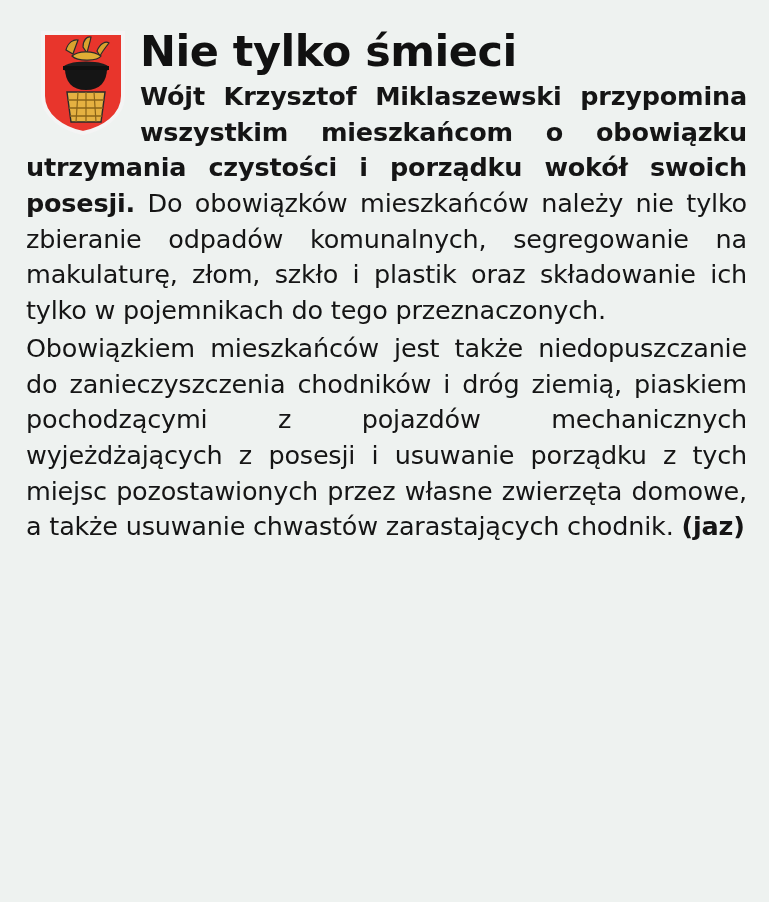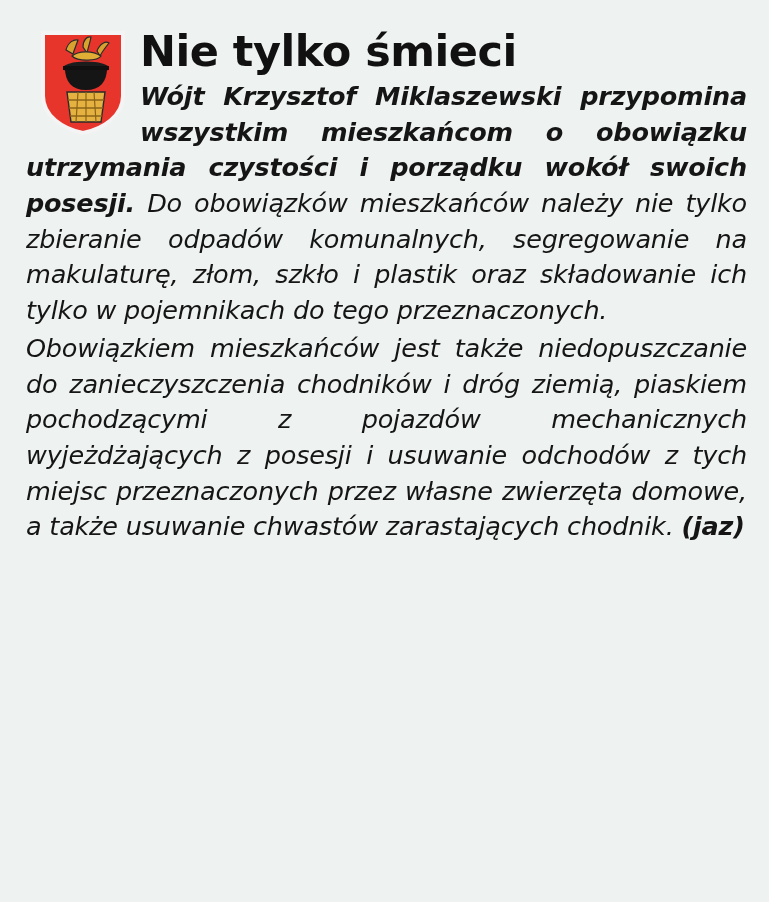--- a/index.html
+++ b/index.html
@@ -48,21 +48,20 @@
 
   
   .article {
     font-family: "DejaVu Sans", sans-serif;
     font-size: 25.5px;
     line-height: 1.40;
     text-align: justify;
     text-justify: inter-word;
     color: #151515;
     letter-spacing: -0.2px;
-    font-style: italic;
   }
   .article p {
     margin: 0 0 2px 0;
   }
   .lead-bold {
     font-weight: bold;
   }
   .signature {
     font-weight: bold;
   }
@@ -93,16 +92,16 @@
       <path d="M27 62 L65 62 L61 92 L31 92 Z" fill="#e5b141" stroke="#2a2a2a" stroke-width="1.4"></path>
       <path d="M28 70 H64 M29 78 H63 M30 86 H62" stroke="#8a6418" stroke-width="1.4" fill="none"></path>
       <path d="M38 62 L36 92 M46 62 L46 92 M54 62 L56 92" stroke="#8a6418" stroke-width="1.2" fill="none"></path>
     </svg>
   </div>
 
   <h1 class="headline">Nie tylko śmieci</h1>
 
   <div class="article">
     <p class="para-first"><span class="lead-bold">Wójt Krzysztof Miklaszewski przypomina wszystkim mieszkańcom o obowiązku utrzymania czystości i porządku wokół swoich posesji.</span><span> Do obowiązków mieszkańców należy nie tylko zbieranie odpadów komunalnych, segregowanie na makulaturę, złom, szkło i plastik oraz składowanie ich tylko w pojemnikach do tego przeznaczonych.</span></p>
-    <p><span>Obowiązkiem mieszkańców jest także niedopuszczanie do zanieczyszczenia chodników i dróg ziemią, piaskiem pochodzącymi z pojazdów mechanicznych wyjeżdżających z posesji i usuwanie odchodów z tych miejsc przeznaczonych przez własne zwierzęta domowe, a także usuwanie chwastów zarastających chodnik. </span><span class="signature">(jaz)</span></p>
+    <p><span>Obowiązkiem mieszkańców jest także niedopuszczanie do zanieczyszczenia chodników i dróg ziemią, piaskiem pochodzącymi z pojazdów mechanicznych wyjeżdżających z posesji i usuwanie porządku z tych miejsc pozostawionych przez własne zwierzęta domowe, a także usuwanie chwastów zarastających chodnik. </span><span class="signature">(jaz)</span></p>
   </div>
 
 </div>
 
 </body></html>

